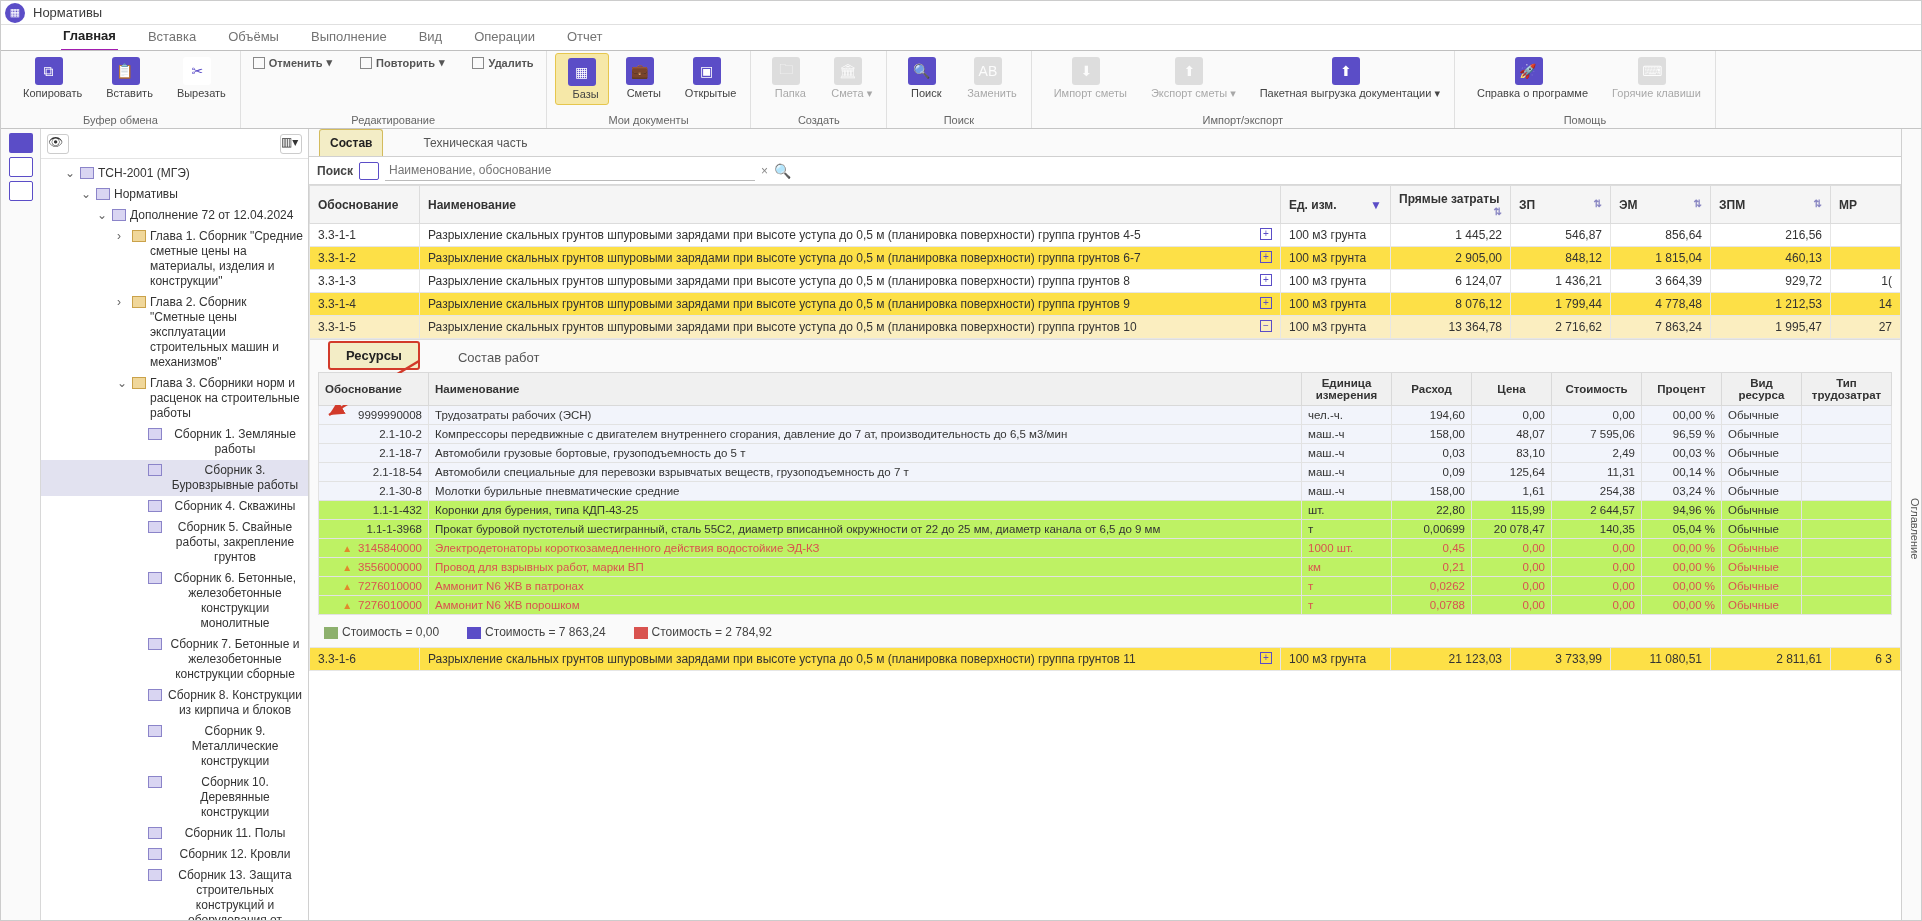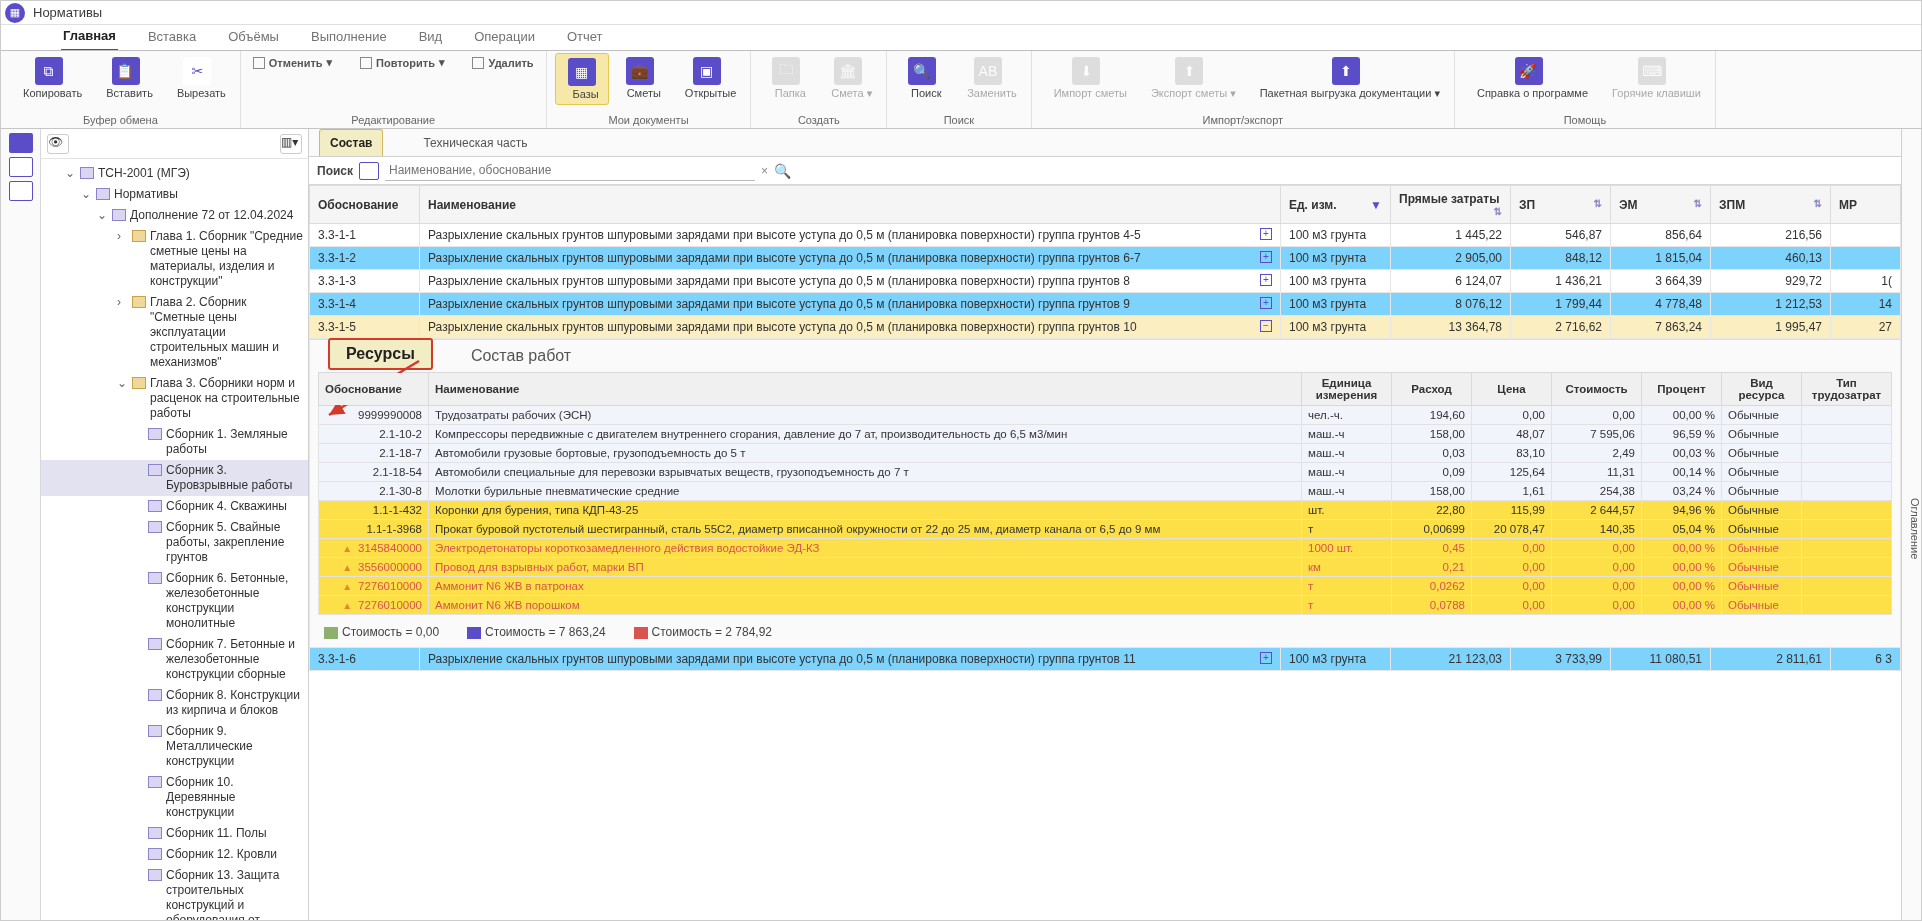--- a/index.html
+++ b/index.html
@@ -41,21 +41,21 @@
 .tree-toolbar { height:30px; border-bottom:1px solid #e4e4e4; display:flex;align-items:center;padding:0 6px;gap:6px;}
 .tree-toolbar .tbtn{width:22px;height:20px;border:1px solid #ccc;border-radius:3px;background:#fff;}
 .tree { flex:1; overflow-y:auto; padding:4px 0; font-size:12px;}
 .tree .tnode { display:flex; align-items:flex-start; padding:3px 4px 3px 8px; gap:4px; cursor:pointer; line-height:15px;}
 .tree .tnode.sel { background:#e2e2f0;}
 .tree .tnode .exp{width:11px;color:#666;flex-shrink:0;}
 .tree .tnode .ticon{width:14px;height:12px;border:1px solid #8b84c9;background:#d9d5f2;flex-shrink:0;margin-top:1px;}
 .tree .tnode .ticon.folder{background:#f0d79a;border-color:#caa24a;}
 .tree .tnode .tlabel{flex:1;color:#333;}
 .tree .ind1{padding-left:24px;} .tree .ind2{padding-left:40px;} .tree .ind3{padding-left:56px;}
-.tree .ind4{padding-left:76px;} .tree .ind5{padding-left:92px;}
+.tree .ind4{padding-left:76px;} .tree .ind5{padding-left:92px;text-align:center;}
 
 
 .main { flex:1; display:flex; flex-direction:column; min-width:0; position:relative;}
 .subtabs { height:28px; border-bottom:1px solid #d0d0d0; display:flex; align-items:flex-end; padding-left:10px; gap:30px; background:#fafafa;}
 .subtabs .stab { font-size:12px; padding:6px 10px; color:#555; cursor:pointer;}
 .subtabs .stab.active { background:#f3edc6; border:1px solid #d3bb5d; border-bottom:none; border-radius:3px 3px 0 0; color:#222; font-weight:600;}
 
 .search-row { height:28px; display:flex; align-items:center; padding:0 8px; gap:6px; border-bottom:1px solid #d8d8d8;}
 .search-row .slabel{font-size:12px;color:#444;font-weight:600;}
 .search-row .sicon-btn{width:20px;height:18px;border:1px solid #5b4dc7;border-radius:2px;}
@@ -63,37 +63,37 @@
 .search-row .clear{color:#888;cursor:pointer;}
 .search-row .go{color:#4a7cd4;font-size:14px;cursor:pointer;}
 
 .grid-wrap { flex:1; overflow:auto;}
 table.grid { border-collapse:collapse; width:100%; font-size:12px;}
 table.grid th { background:#f5f5f5; border:1px solid #dcdcdc; padding:6px 8px; text-align:left; color:#333; font-weight:600; position:sticky; top:0;}
 table.grid th .sort{float:right;color:#8885c2;font-size:10px;}
 table.grid th .filter{float:right;color:#5b4dc7;margin-left:4px;}
 table.grid td { border:1px solid #e6e6e6; padding:4px 8px; vertical-align:top; color:#333;}
 table.grid td.num { text-align:right;}
-table.grid tr.alt td{background:#7dd3fc;}
+table.grid tr.alt td{background:#fde047;}
 table.grid tr.selrow td{background:#fbeec0;}
 table.grid td .expander { display:inline-block; width:12px;height:12px;border:1px solid #5b4dc7;color:#5b4dc7;text-align:center;line-height:10px;font-size:10px;float:right;cursor:pointer;}
 
 
 .arrow-svg{position:absolute; pointer-events:none;}
 
 .nested { background:#fafafa; border-top:1px solid #ddd;}
 .nested-tabs { height:30px; display:flex; align-items:flex-end; padding-left:18px; gap:22px;}
-.nested-tabs .ntab { font-size:16px; padding:5px 16px; color:#555; cursor:pointer;}
+.nested-tabs .ntab { font-size:13px; padding:5px 16px; color:#555; cursor:pointer;}
 .nested-tabs .ntab.active { border:2px solid #d23a2a; border-radius:3px; color:#222; font-weight:600; background:#f3edc6;}
 table.ngrid { border-collapse:collapse; width:calc(100% - 16px); margin:2px 8px 4px; font-size:11.5px; background:#fff;}
 table.ngrid th{background:#f0f0f0;border:1px solid #d9d9d9;padding:4px 6px;font-weight:600;color:#333;text-align:center;}
 table.ngrid th.l{text-align:left;}
 table.ngrid td{border:1px solid #e2e2e2;padding:3px 6px;color:#333;}
 table.ngrid td.num{text-align:right;}
-table.ngrid tr.pk td{background:#fde047;}
+table.ngrid tr.pk td{background:#bef264;}
 table.ngrid tr.bl td{background:#f2f4fb;}
 table.ngrid tr.warn td{color:#d9534f;}
 table.ngrid tr.warn td:first-child::before{content:"▲";color:#e08a2b;margin-right:6px;font-size:10px;}
 .ngrid .pct-cell{background:#e3e3e9;}
 
 .cost-strip{display:flex;gap:28px;padding:6px 10px 8px 14px;font-size:12px;color:#444;align-items:center;}
 .cost-strip .cicon{width:14px;height:12px;background:#8db06d;display:inline-block;margin-right:4px;vertical-align:middle;}
 .cost-strip .cicon.b{background:#5b4dc7;} .cost-strip .cicon.r{background:#d9534f;}
 
 

